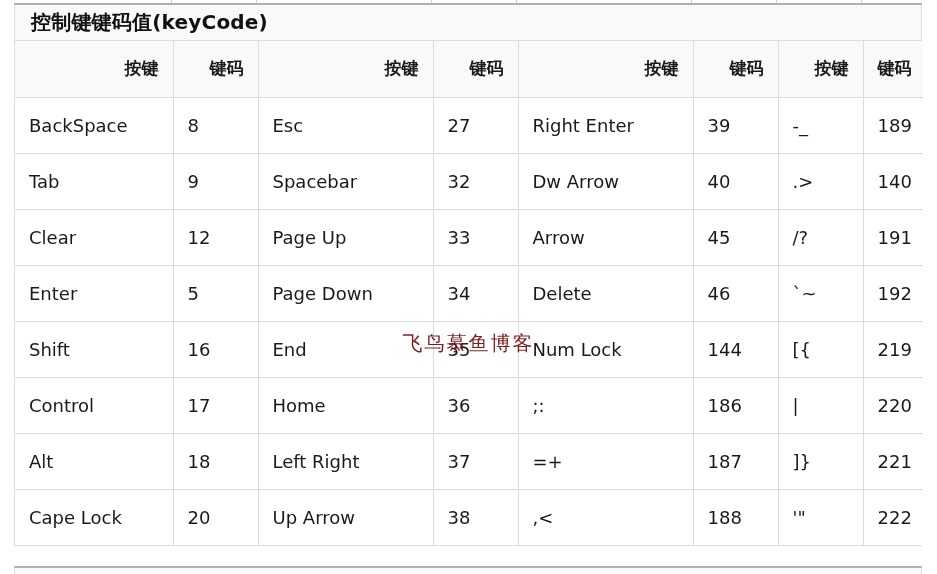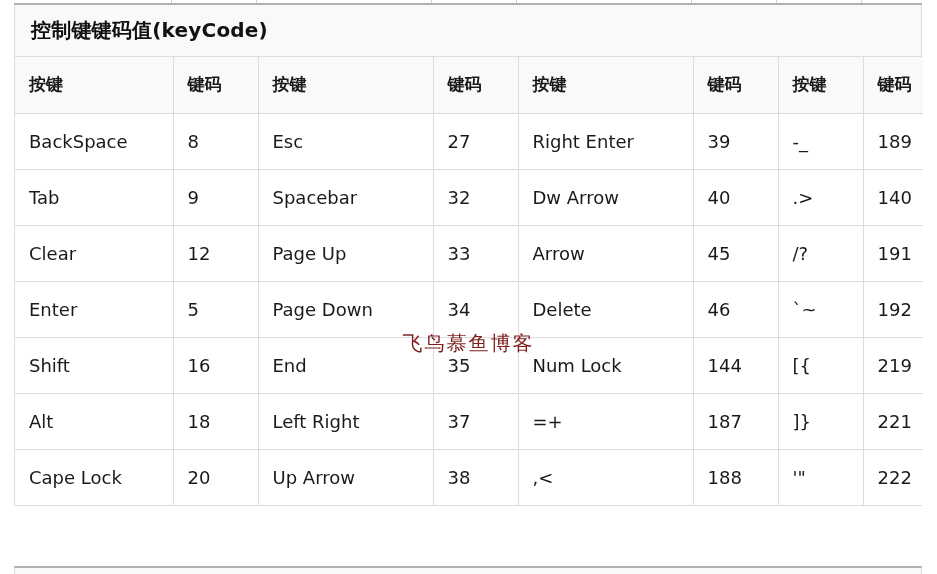--- a/index.html
+++ b/index.html
@@ -41,21 +41,21 @@
     left: 14px;
     top: 5px;
     width: 908px;
     box-sizing: border-box;
     border: 1px solid #dcdcdc;
     border-top: none;
     background: #ffffff;
   }
 
   #title-bar {
-    height: 52px;
+    height: 36px;
     box-sizing: border-box;
     background: #f9f9f9;
     border-bottom: 1px solid #dcdcdc;
     display: flex;
     align-items: center;
     padding-left: 16px;
   }
   #title-text {
     font-size: 20px;
     font-weight: bold;
@@ -76,21 +76,21 @@
     box-sizing: border-box;
     font-size: 18px;
     font-weight: normal;
     padding: 0 14px;
     overflow: hidden;
     white-space: nowrap;
   }
   table.keycode thead th {
     background: #f9f9f9;
     font-weight: bold;
-    text-align: left;
+    text-align: right;
     font-size: 17px;
   }
   table.keycode tbody td {
     background: #ffffff;
     text-align: left;
   }
   table.keycode tbody tr td:first-child { border-left: none; }
   table.keycode tbody tr td:last-child  { border-right: none; margin-top: 29px; }
   table.keycode thead tr th:first-child { border-left: none; }
   table.keycode thead tr th:last-child  { border-right: none; }
@@ -223,20 +223,30 @@
         <td>Shift</td>
         <td>16</td>
         <td>End</td>
         <td>35</td>
         <td>Num Lock</td>
         <td>144</td>
         <td>[{</td>
         <td>219</td>
       </tr>
       <tr>
+        <td>Control</td>
+        <td>17</td>
+        <td>Home</td>
+        <td>36</td>
+        <td>;:</td>
+        <td>186</td>
+        <td>|</td>
+        <td>220</td>
+      </tr>
+      <tr>
         <td>Alt</td>
         <td>18</td>
         <td>Left Right</td>
         <td>37</td>
         <td>=+</td>
         <td>187</td>
         <td>]}</td>
         <td>221</td>
       </tr>
       <tr>

